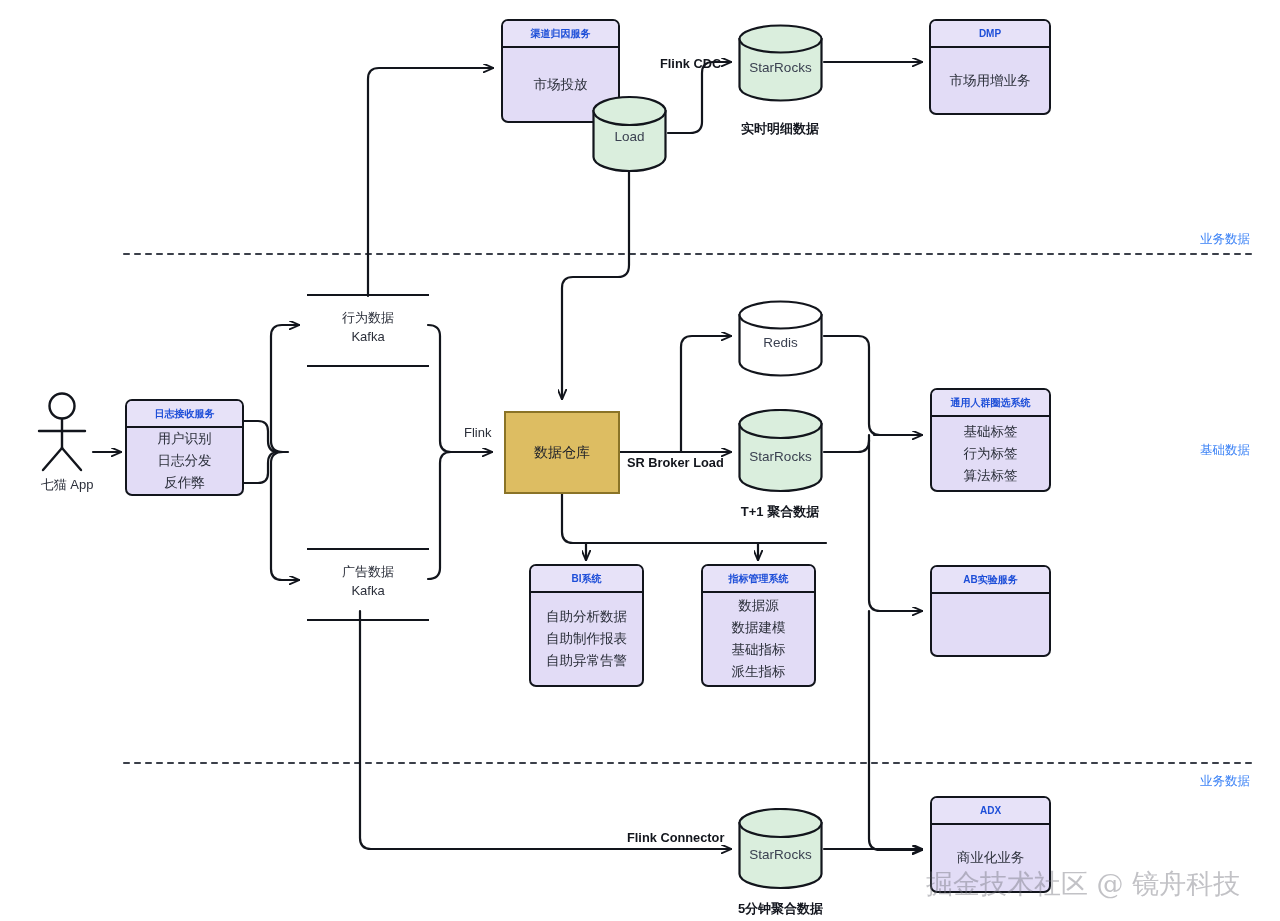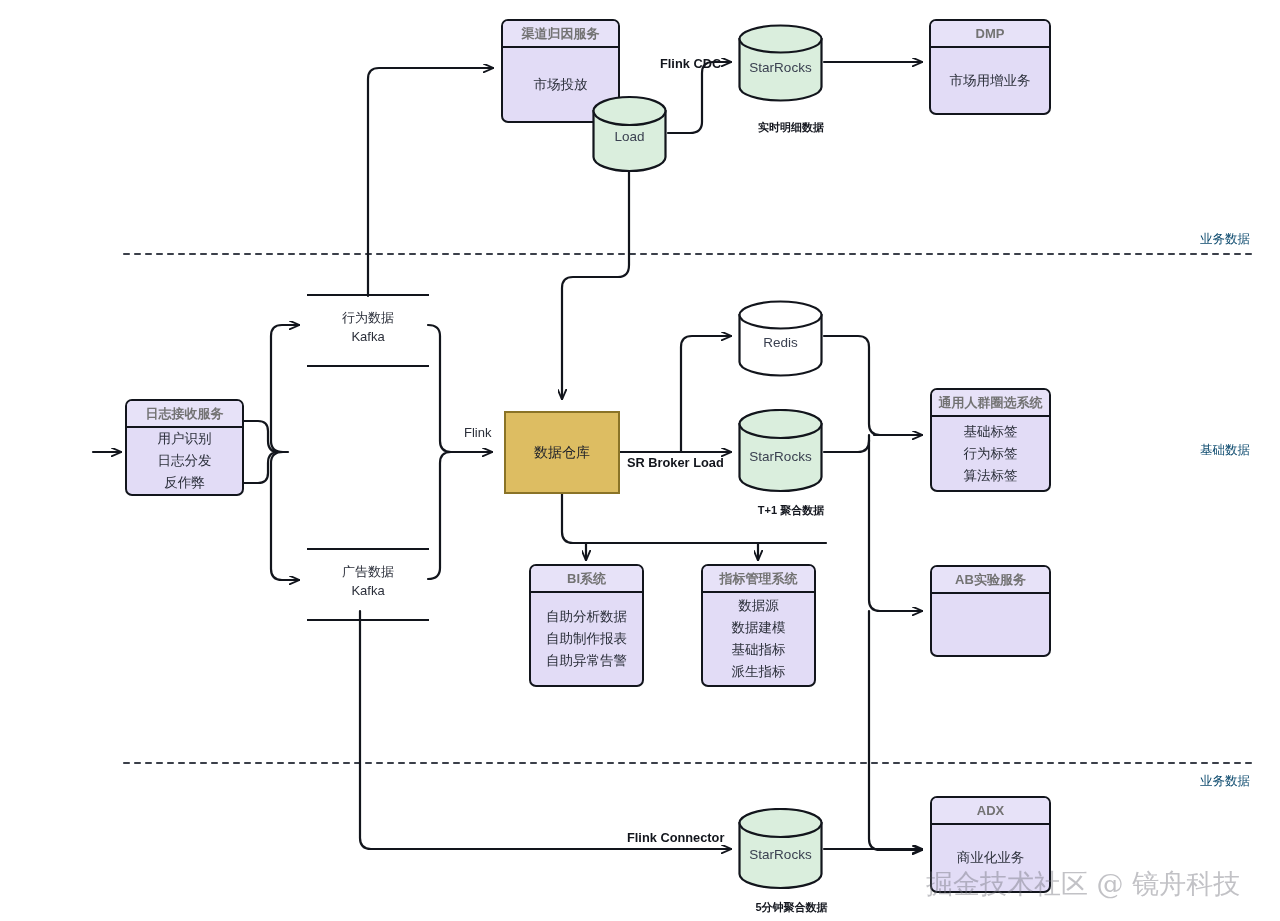--- a/index.html
+++ b/index.html
@@ -4,56 +4,56 @@
 <style>
   html,body{margin:0;padding:0;background:#ffffff;}
   body{font-family:"Liberation Sans","DejaVu Sans",sans-serif;}
   #stage{position:relative;width:1280px;height:921px;background:#fff;overflow:hidden;}
   #wires{position:absolute;left:0;top:0;width:1280px;height:921px;}
 
   
   .sysbox{position:absolute;box-sizing:border-box;border:2.2px solid #12151c;
           border-radius:7px;background:#e2dcf6;overflow:hidden;}
   .sysbox .hd{box-sizing:border-box;height:27px;line-height:25px;text-align:center;
-          font-weight:bold;font-size:13px;color:#737373;background:#e7e2f8;
+          font-weight:bold;font-size:10px;color:#1d4ed8;background:#e7e2f8;
           border-bottom:2.2px solid #12151c;}
   .sysbox .bd{box-sizing:border-box;display:flex;flex-direction:column;
           align-items:center;justify-content:center;height:calc(100% - 27px);
           gap:2px;padding:3px 8px;}
   .sysbox .bd span{font-size:13.5px;color:#2b2f3a;line-height:20px;white-space:nowrap;}
 
   
   .whbox{position:absolute;box-sizing:border-box;border:2.2px solid #8a7327;
          border-radius:0;background:#ddbd62;display:flex;align-items:center;
          justify-content:center;font-size:14px;color:#1d2029;}
 
   
   .cyl{position:absolute;}
   .cyl .lbl{position:absolute;left:0;right:0;top:50%;transform:translateY(-50%);
             text-align:center;font-size:13.5px;color:#3a4050;pointer-events:none;}
   .cyl svg{display:block;}
-  .caption{position:absolute;text-align:center;font-size:11px;font-weight:bold;
-           color:#14171f;white-space:nowrap;margin-left:11px;}
+  .caption{position:absolute;text-align:center;font-size:13px;font-weight:bold;
+           color:#14171f;white-space:nowrap;}
 
   
   .bus{position:absolute;}
   .bus .bar{position:absolute;left:0;height:0;border-top:2.4px solid #12151c;}
   .bus .txt{position:absolute;left:0;right:0;text-align:center;font-size:13px;
             color:#2b2f3a;line-height:19px;}
 
   
   .actor{position:absolute;}
   .actor .name{position:absolute;left:-18px;width:110px;text-align:center;
                font-size:13px;color:#2b2f3a;}
 
   
   .edgelbl{position:absolute;font-size:12.8px;font-weight:bold;color:#12151c;
            white-space:nowrap;}
   .flinklbl{position:absolute;font-size:13px;color:#2b2f3a;white-space:nowrap;}
-  .zone{position:absolute;font-size:12.5px;color:#0c4a6e;white-space:nowrap;}
+  .zone{position:absolute;font-size:12.5px;color:#3b82f6;white-space:nowrap;}
 
   .watermark{position:absolute;font-size:27px;color:rgba(110,110,118,.42);
              white-space:nowrap;font-family:"DejaVu Serif","Liberation Serif",serif;}
 </style>
 </head>
 <body>
 
 <div id="stage">
 
   <svg id="wires" viewBox="0 0 1280 921" xmlns="http://www.w3.org/2000/svg">
@@ -108,20 +108,32 @@
       <path d="M869,440 L869,600 Q869,611 880,611 L922,611" marker-end="url(#ah)"></path>
 
       <path d="M869,611 L869,839 Q869,850 880,850 L922,850" marker-end="url(#ah)"></path>
 
       <path d="M360,611 L360,838 Q360,849 371,849 L731,849" marker-end="url(#ah)"></path>
 
       <path d="M824,849 L922,849" marker-end="url(#ah)"></path>
     </g>
   </svg>
 
+  <div class="actor" style="left:30px;top:392px;width:64px;height:100px;">
+    <svg width="64" height="80" viewBox="0 0 64 80">
+      <g fill="none" stroke="#12151c" stroke-width="2.4" stroke-linecap="round">
+        <circle cx="32" cy="14" r="12.5"></circle>
+        <line x1="32" y1="27" x2="32" y2="56"></line>
+        <line x1="9" y1="39" x2="55" y2="39"></line>
+        <line x1="32" y1="56" x2="13" y2="78"></line>
+        <line x1="32" y1="56" x2="51" y2="78"></line>
+      </g>
+    </svg>
+    <div class="name" style="top:84px;">七猫 App</div>
+  </div>
 
   <div class="sysbox" style="left:125px;top:399px;width:119px;height:97px;">
     <div class="hd">日志接收服务</div>
     <div class="bd">
       <span>用户识别</span>
       <span>日志分发</span>
       <span>反作弊</span>
     </div>
   </div>
 

